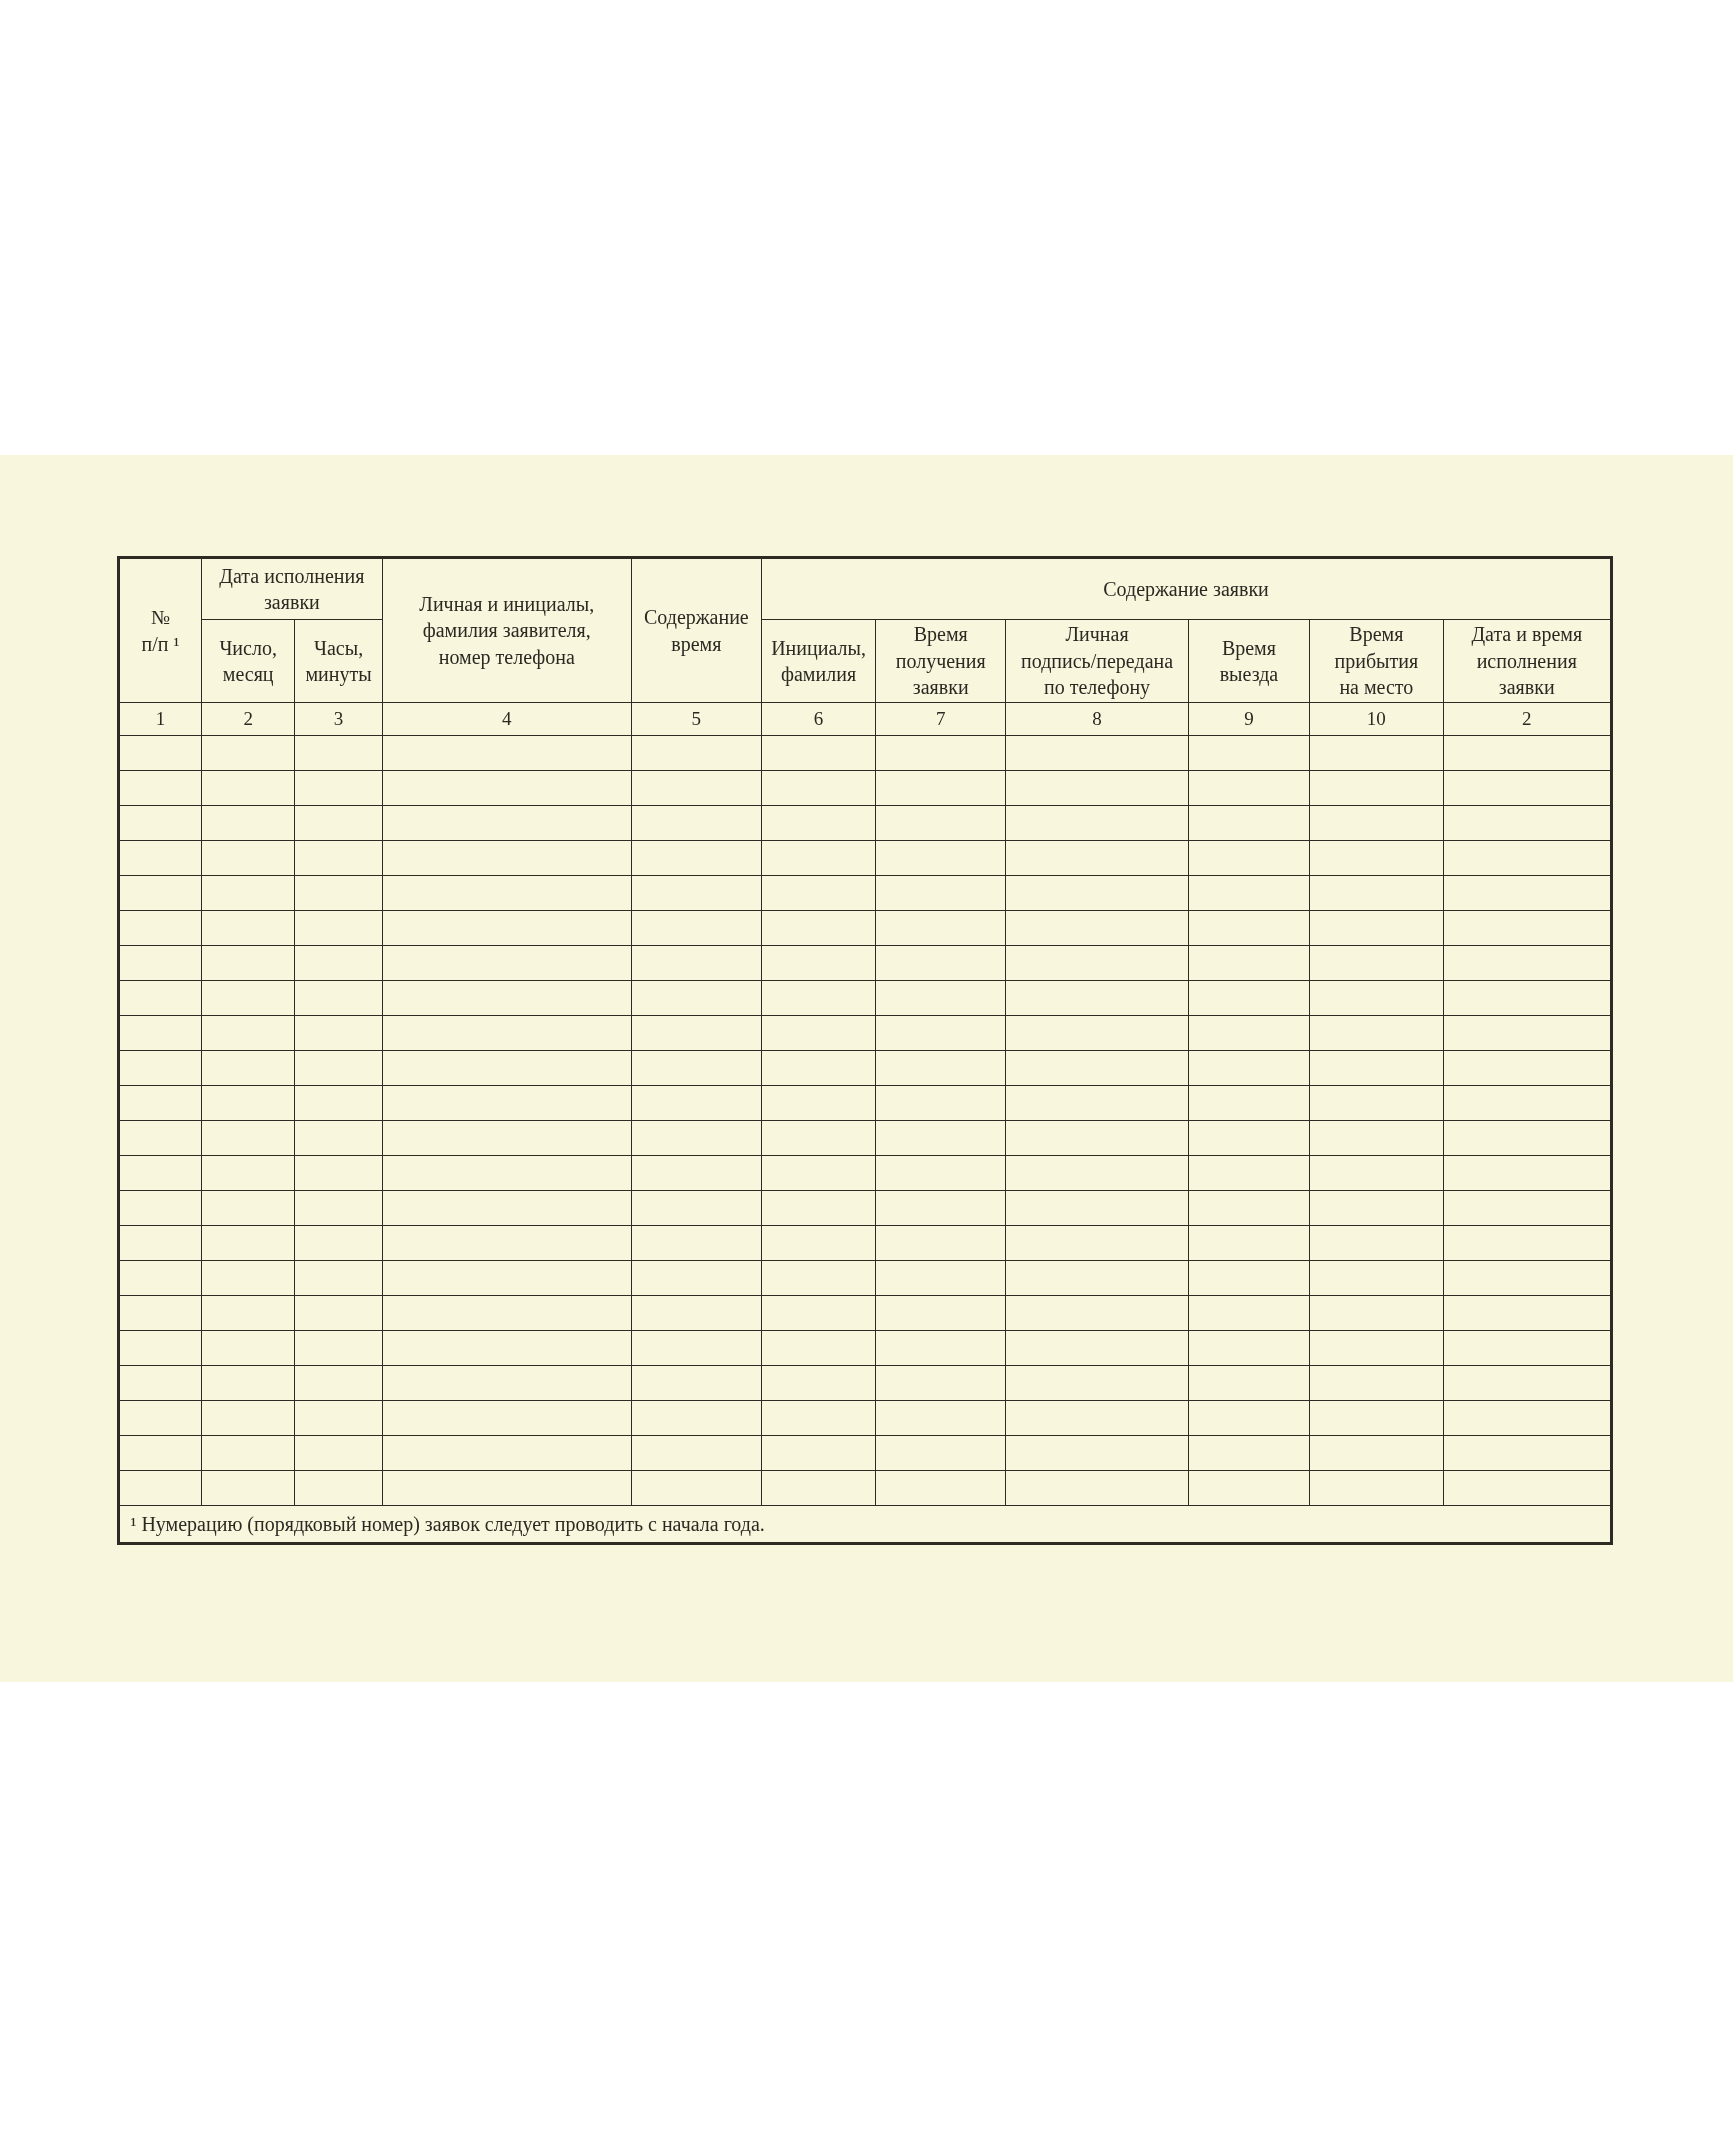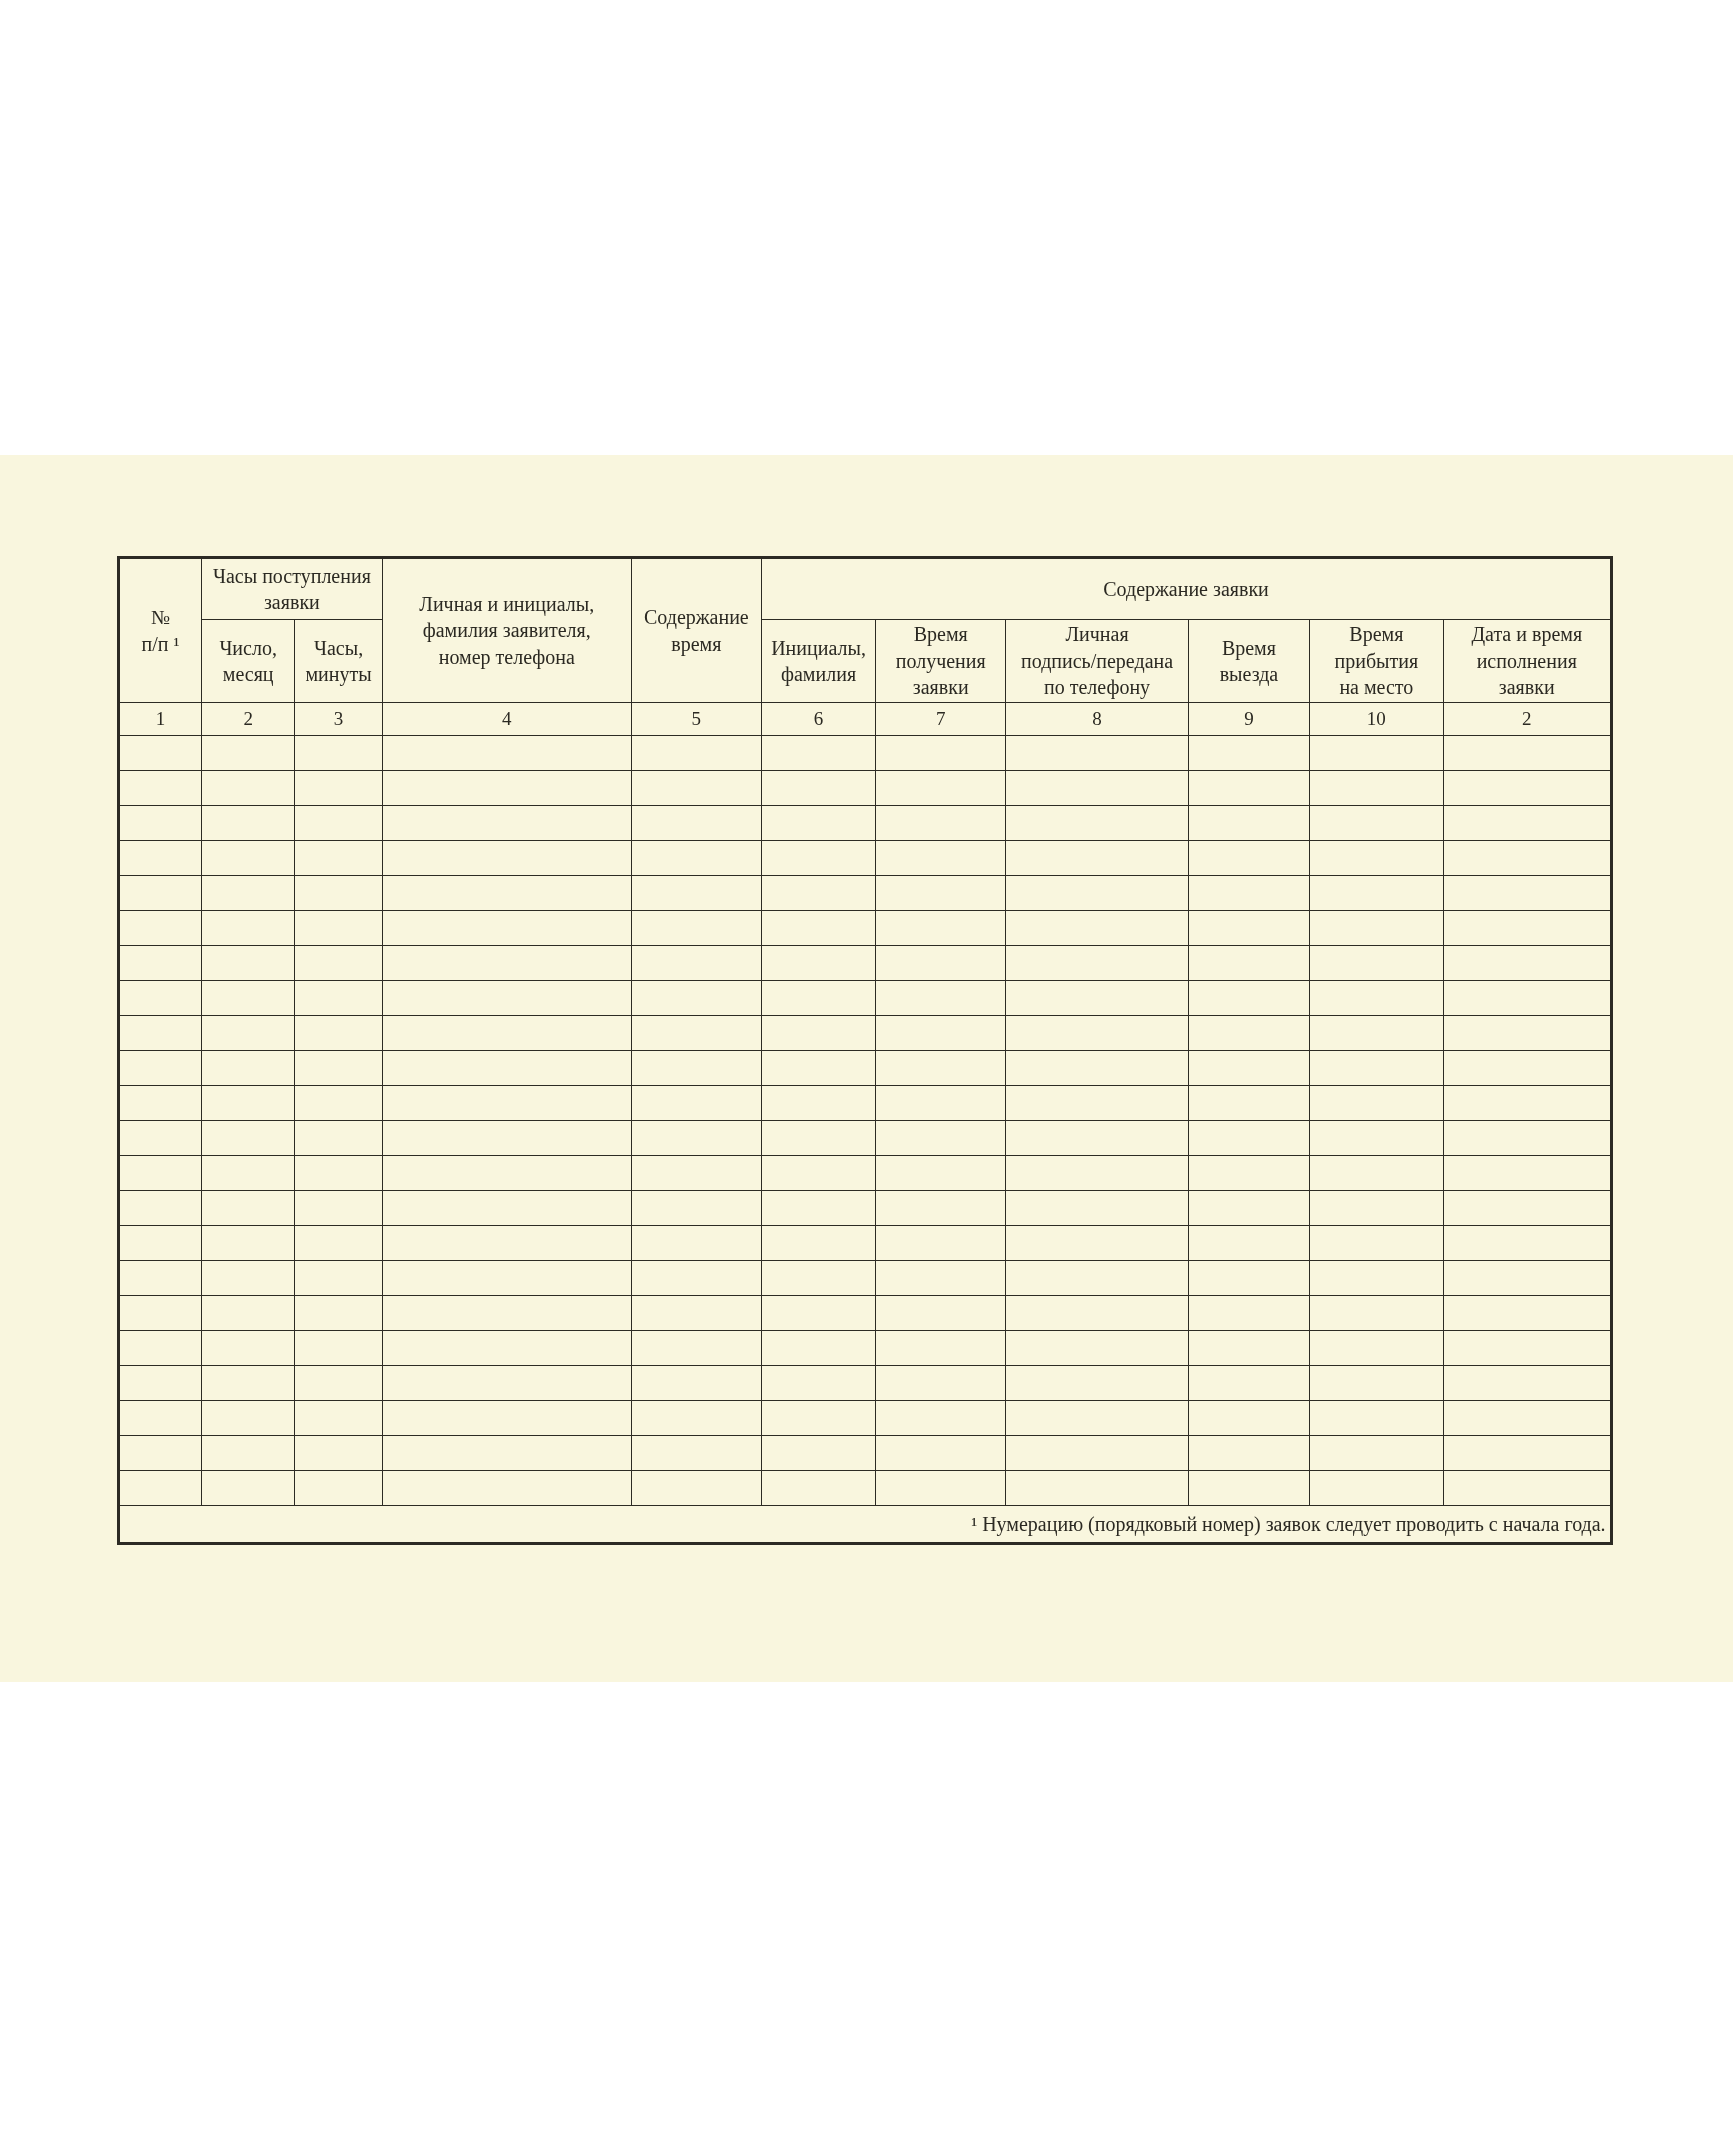--- a/index.html
+++ b/index.html
@@ -38,21 +38,21 @@
     line-height: 1.32;
     white-space: pre-line;
   }
   tr.hdr-groups { height: 62px; }
   tr.hdr-cols   { height: 83px; }
   tr.nums       { height: 33px; }
   tr.nums td    { font-size: 19px; }
   tbody tr.empty { height: 35px; }
   tr.footnote-row td {
     height: 36px;
-    text-align: right;
+    text-align: left;
     padding-left: 10.4px;
     font-size: 20px;
     white-space: pre-line;
     font-family: Liberation Serif, serif;
   }
 </style>
 </head>
 <body>
 
 <div class="paper-band"></div>
@@ -68,21 +68,21 @@
     <col style="width:8.73%">
     <col style="width:12.21%">
     <col style="width:8.14%">
     <col style="width:8.93%">
     <col style="width:11.28%">
   </colgroup>
   <thead>
     <tr class="hdr-groups">
       <th rowspan="2">№
 п/п ¹</th>
-      <th colspan="2">Часы поступления
+      <th colspan="2">Дата исполнения
 заявки</th>
       <th rowspan="2">Личная и инициалы,
 фамилия заявителя,
 номер телефона</th>
       <th rowspan="2">Содержание
 время</th>
       <th colspan="6">Содержание заявки</th>
     </tr>
     <tr class="hdr-cols">
       <th>Число,

